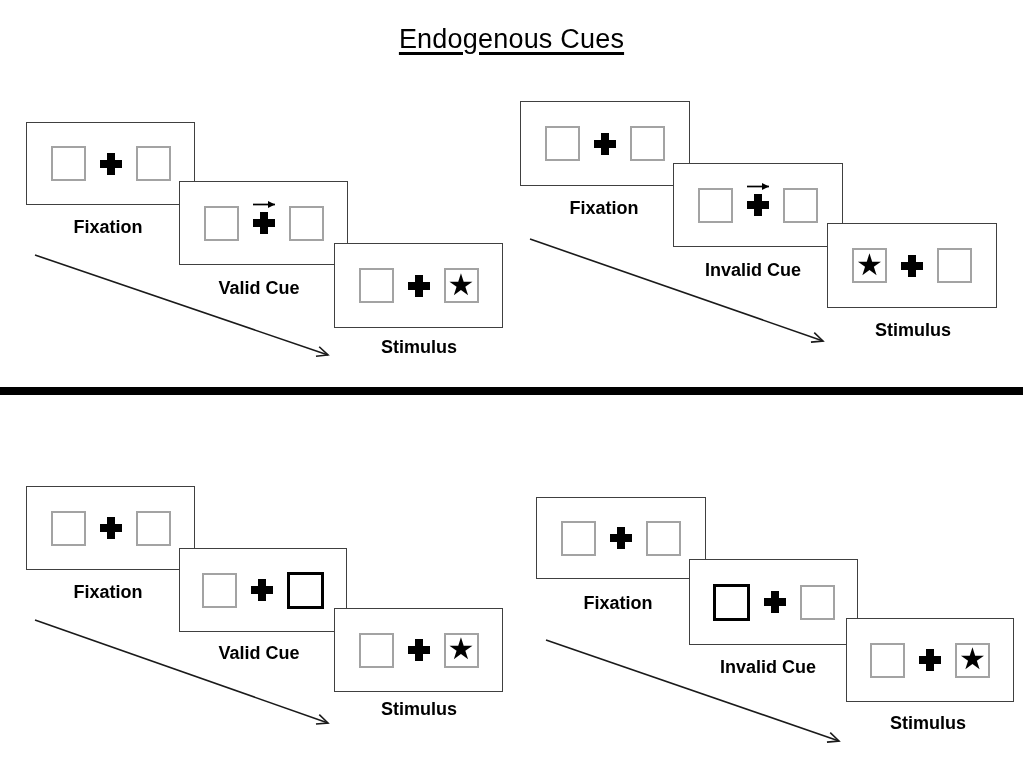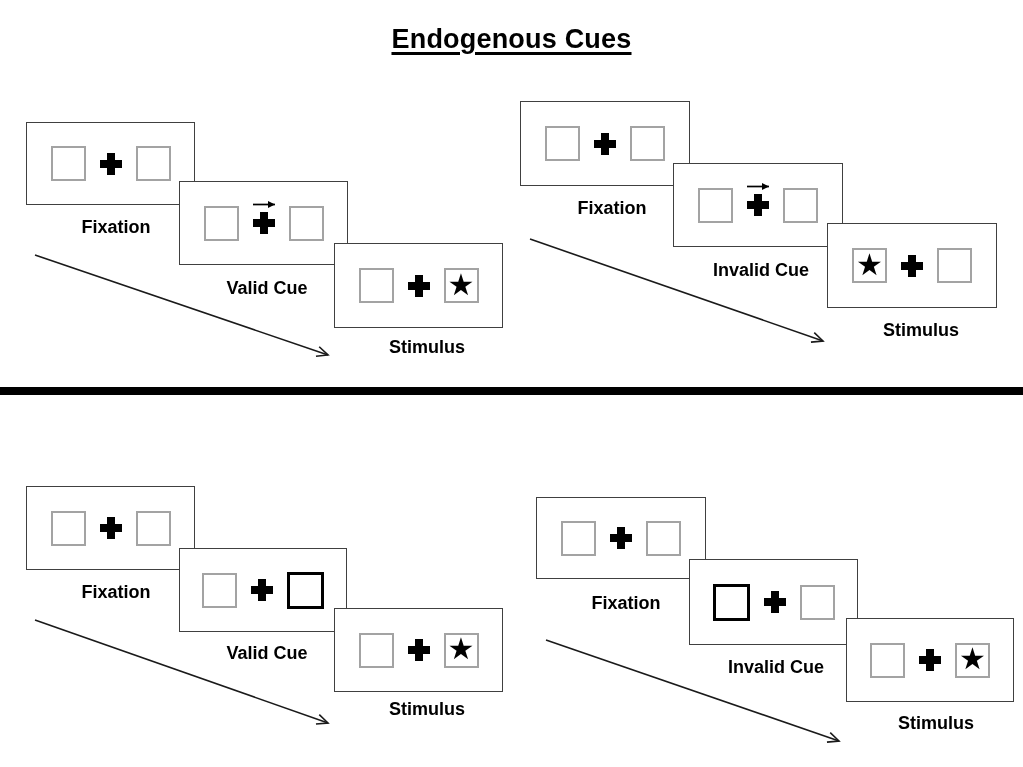--- a/index.html
+++ b/index.html
@@ -1,35 +1,35 @@
 <!DOCTYPE html>
 <html><head>
 <meta charset="utf-8">
 <style>
   html,body{margin:0;padding:0;background:#fff;}
   .stage{position:relative;width:1023px;height:767px;background:#fff;overflow:hidden;
          font-family:"Liberation Sans","DejaVu Sans",sans-serif;color:#000;}
-  .title{position:absolute;left:0;width:100%;text-align:center;font-weight:bold;font-size:27px;
+  .title{position:absolute;left:0;width:100%;text-align:center;font-weight:normal;font-size:27px;
          color:#000;text-decoration:underline;text-decoration-thickness:3px;text-underline-offset:4px;
          letter-spacing:0.2px;}
   .divider{position:absolute;left:0;top:387px;width:1023px;height:8px;background:#000;}
   .panel{position:absolute;background:#fff;border:1px solid #404040;box-sizing:border-box;
          display:flex;align-items:center;justify-content:center;gap:14px;}
   .sq{width:35px;height:35px;border:2px solid #a3a3a3;background:#fff;box-sizing:border-box;
       display:flex;align-items:center;justify-content:center;flex:0 0 auto;}
   .sq.bold{width:37px;height:37px;border:3px solid #000;}
   .plus{position:relative;width:22px;height:22px;flex:0 0 auto;display:inline-block;}
   .plus::before{content:"";position:absolute;left:0;top:7px;width:22px;height:8px;background:#000;}
   .plus::after{content:"";position:absolute;left:7px;top:0;width:8px;height:22px;background:#000;}
   .plus-wrap{position:relative;width:22px;height:22px;flex:0 0 auto;}
   .cue-arrow{position:absolute;left:-1px;top:-15px;}
   .star{font-family:"DejaVu Sans",sans-serif;font-size:30px;line-height:1;color:#000;display:block;
         transform:translateY(-1px);}
   .plabel{position:absolute;transform:translateX(-50%);font-weight:bold;font-size:18px;color:#000;
-          white-space:nowrap;margin-left:8px;}
+          white-space:nowrap;}
   .arrows{position:absolute;left:0;top:0;pointer-events:none;}
 </style>
 </head>
 <body>
 
 <div class="stage">
 
   <svg width="0" height="0" style="position:absolute">
     <defs>
       <marker id="seqhead" markerWidth="16" markerHeight="14" refX="12" refY="6" orient="auto" markerUnits="userSpaceOnUse">

